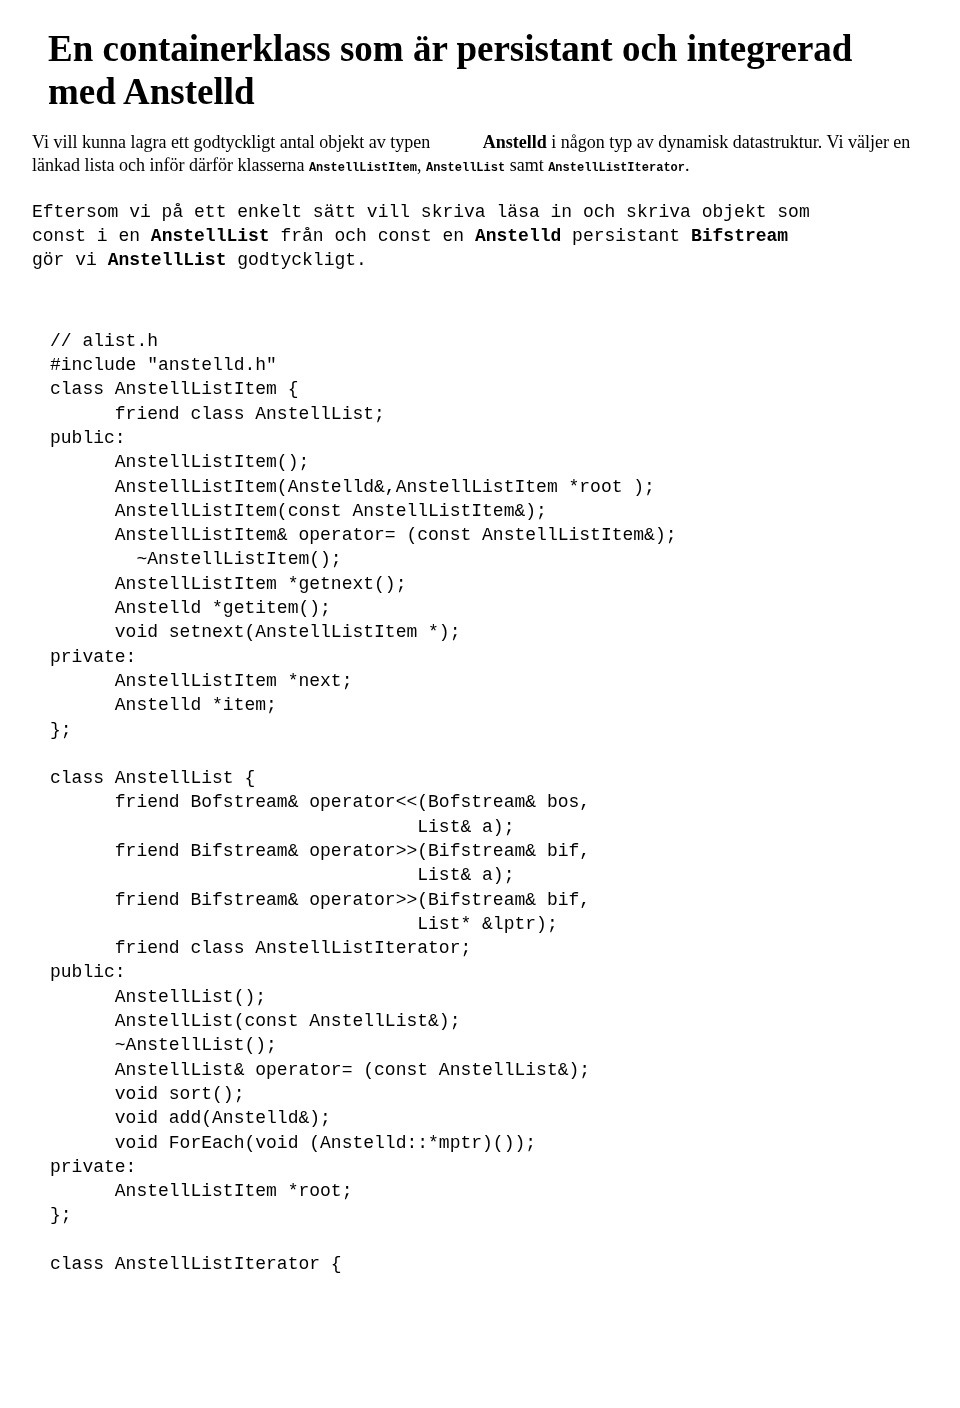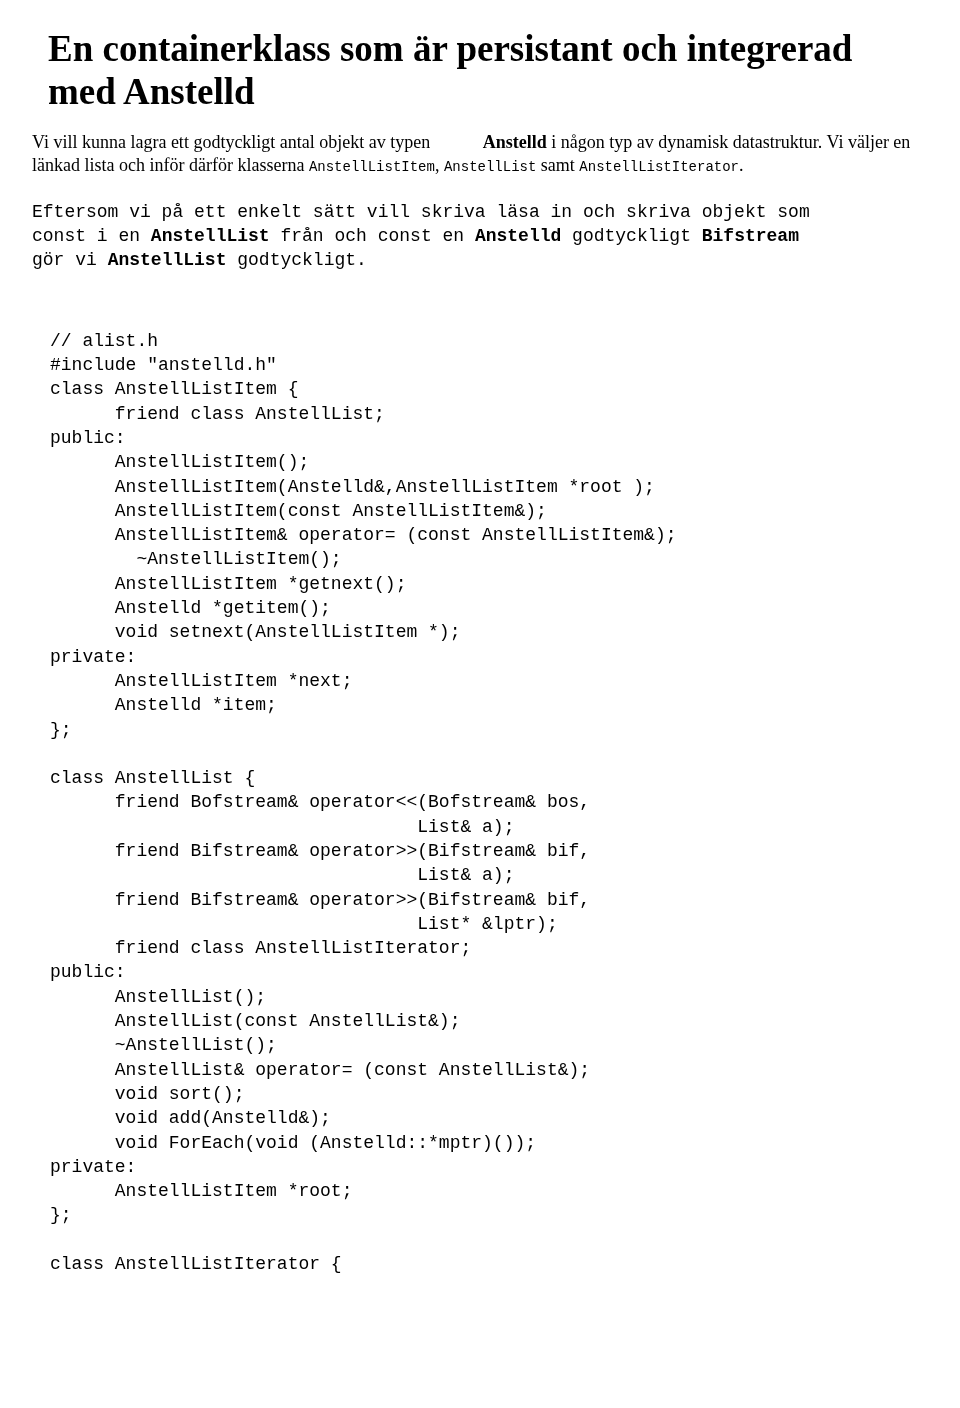--- a/index.html
+++ b/index.html
@@ -25,22 +25,22 @@
     line-height: 1.3;
     margin: 0 0 22px 0;
   }
   .intro .bold-serif {
     font-weight: bold;
     font-family: "Times New Roman", Times, serif;
     margin-left: 48px;
   }
   .intro .mono-bold {
     font-family: "Courier New", Courier, monospace;
-    font-weight: normal;
-    font-size: 14px;
+    font-weight: bold;
+    font-size: 12px;
   }
   .mono-block {
     font-family: "Courier New", Courier, monospace;
     font-size: 18px;
     line-height: 1.35;
     white-space: pre;
     margin: 0 0 20px 0;
   }
   .mono-block .bold {
     font-weight: bold;
@@ -56,21 +56,21 @@
 </head>
 <body>
 
 <h1 class="title">En containerklass som är persistant och integrerad med Anstelld</h1>
 
 <p class="intro">
   <span>Vi vill kunna lagra ett godtyckligt antal objekt av typen </span><span class="bold-serif">Anstelld</span><span> i någon typ av dynamisk datastruktur. Vi väljer en länkad lista och inför därför klasserna </span><span class="mono-bold">AnstellListItem</span><span>, </span><span class="mono-bold">AnstellList</span><span> samt </span><span class="mono-bold">AnstellListIterator</span><span>.</span>
 </p>
 
 <div class="mono-block"><span>Eftersom vi på ett enkelt sätt vill skriva läsa in och skriva objekt som</span>
-<span>const i en </span><span class="bold">AnstellList</span><span> från och const en </span><span class="bold">Anstelld</span><span> godtyckligt </span><span class="bold">Bifstream</span>
+<span>const i en </span><span class="bold">AnstellList</span><span> från och const en </span><span class="bold">Anstelld</span><span> persistant </span><span class="bold">Bifstream</span>
 <span>gör vi </span><span class="bold">AnstellList</span><span> godtyckligt.</span>
 </div>
 
 <div style="height:18px"></div>
 
 <div class="code-block">// alist.h
 #include "anstelld.h"
 class AnstellListItem {
       friend class AnstellList;
 public:

